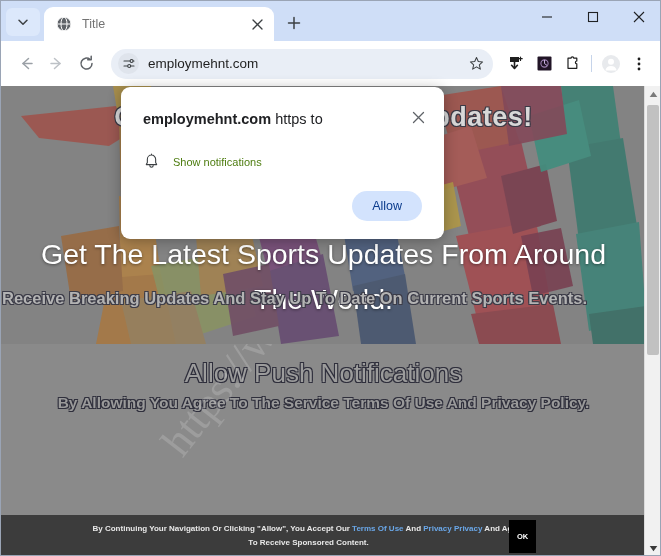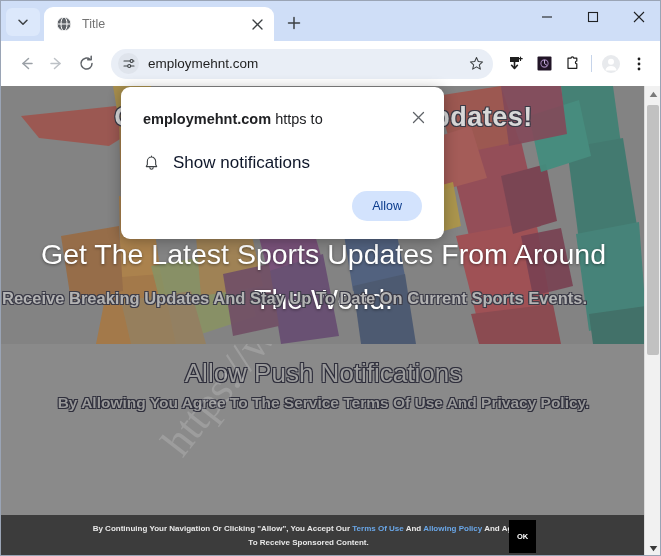--- a/index.html
+++ b/index.html
@@ -265,21 +265,21 @@
   .permdlg-title b { font-weight: bold; }
   .permdlg-close {
     position: absolute; right: 14px; top: 18px;
     width: 24px; height: 24px; border-radius: 50%;
     display: flex; align-items: center; justify-content: center; cursor: pointer;
   }
   .permdlg-row {
     position: absolute; left: 22px; top: 66px;
     display: flex; align-items: center; gap: 13px;
   }
-  .permdlg-row span { font-size: 17px; color: #0f172a; }
+  .permdlg-row span { font-size: 11px; color: #4d7c0f; }
   .permdlg-actions {
     position: absolute; right: 22px; bottom: 18px;
     display: flex; gap: 10px; flex-direction: column;
   }
   .pbtn {
     background: #d3e3fd; color: #0b3b8c;
     font-size: 12.5px;
     padding: 8px 20px; border: none; border-radius: 16px;
     cursor: pointer; font-family: "Liberation Sans", sans-serif;
   }
@@ -498,21 +498,21 @@
         <div class="arrowbox">
           <svg width="140" height="150" viewBox="0 0 140 150">
             <path d="M62 150 L62 78 L22 78 L70 16 L118 78 L78 78 L78 150 Z" fill="#ffffff" stroke="#111111" stroke-width="7" stroke-linejoin="miter"></path>
           </svg>
         </div>
 
         <div class="watermark">https://www.pcrisk.com</div>
 
         <div class="cookiebar">
           <div class="cookie-text">
-            <span>By Continuing Your Navigation Or Clicking "Allow", You Accept Our </span><a>Terms Of Use</a><span> And </span><a>Allowing Policy</a><span> And Agree To Receive Sponsored Content.</span>
+            <span>By Continuing Your Navigation Or Clicking "Allow", You Accept Our </span><a>Terms Of Use</a><span> And </span><a>Privacy Privacy</a><span> And Agree To Receive Sponsored Content.</span>
           </div>
           <div class="cookie-ok">OK</div>
         </div>
       </div>
     </div>
   </div>
 
   <div class="scrollbar">
     <div class="sb-arrow sb-up">
       <svg width="9" height="7" viewBox="0 0 9 7">

